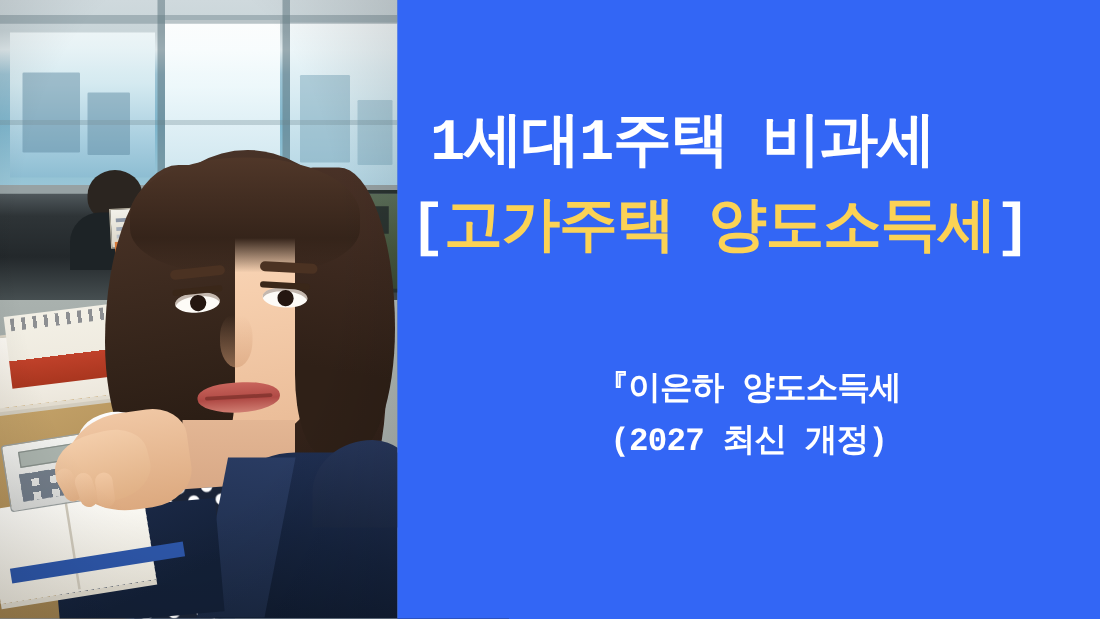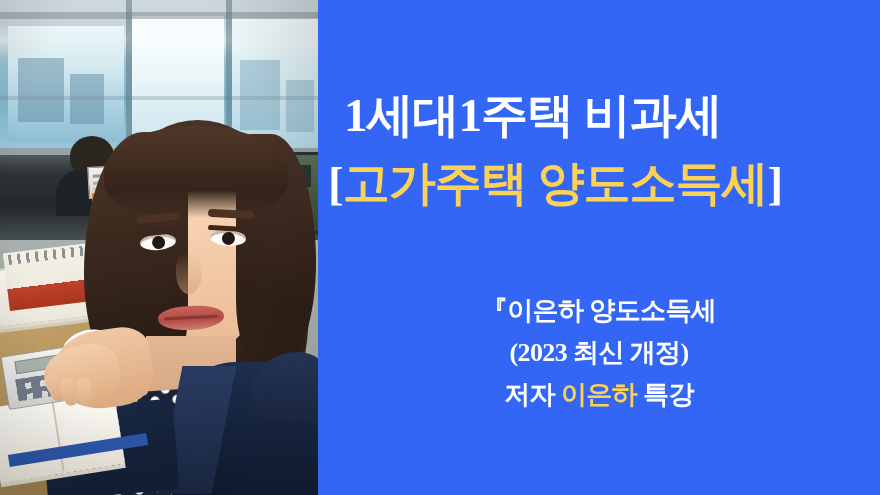--- a/index.html
+++ b/index.html
@@ -6,21 +6,21 @@
   html, body {
     margin: 0;
     padding: 0;
     background: #1b1b1b;
   }
   #canvas {
     position: relative;
     width: 880px;
     height: 495px;
     overflow: hidden;
-    font-family: Liberation Serif, serif;
+    font-family: Liberation Mono, monospace;
     background: #3366f5;
     -webkit-font-smoothing: antialiased;
   }
 
   
   .photo-panel {
     position: absolute;
     left: 0; top: 0;
     width: 318px;
     height: 495px;
@@ -483,18 +483,17 @@
 
   <div class="text-panel">
 
     <div class="headline">
       <span class="line l1">1세대1주택 비과세</span>
       <span class="line l2"><span>[</span><span class="gold">고가주택 양도소득세</span><span>]</span></span>
     </div>
 
     <div class="subtitle">
       <span class="sline">『이은하 양도소득세</span>
-      <span class="sline">(2023 최신 개정)</span>
-      <span class="sline"><span>저자 </span><span class="gold">이은하</span><span> 특강</span></span>
+      <span class="sline">(2027 최신 개정)</span>
     </div>
 
   </div>
 </div>
 
 </body></html>

